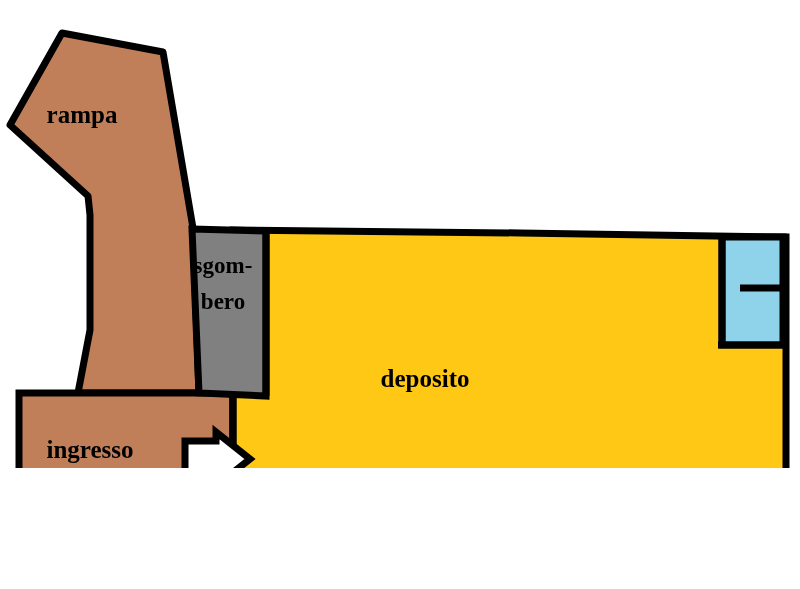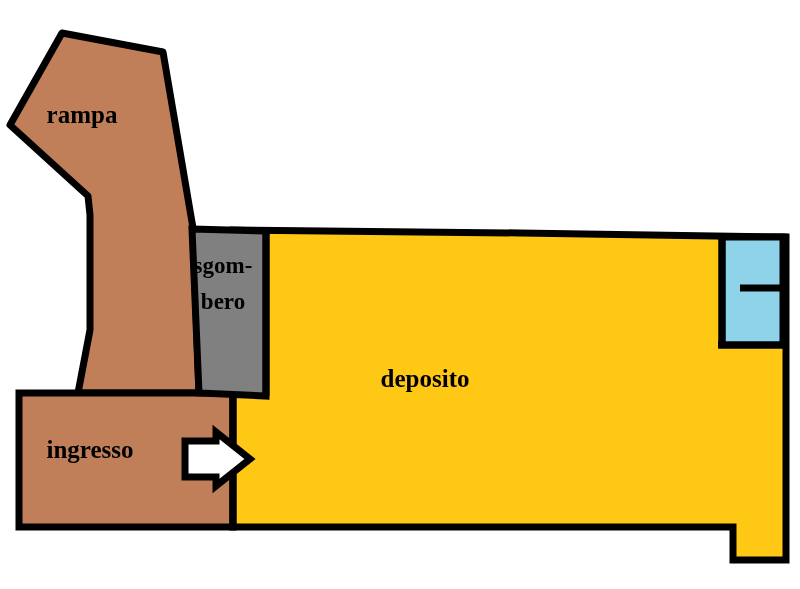--- a/index.html
+++ b/index.html
@@ -7,21 +7,21 @@
     margin: 0;
     padding: 0;
     background: #ffffff;
   }
   body {
     font-family: "Liberation Serif", "DejaVu Serif", serif;
   }
   #plan-root {
     position: relative;
     width: 800px;
-    height: 589px;
+    height: 468px;
     background: #ffffff;
     overflow: hidden;
   }
   #plan-svg {
     position: absolute;
     left: 0;
     top: 0;
     width: 800px;
     height: 589px;
     display: block;

